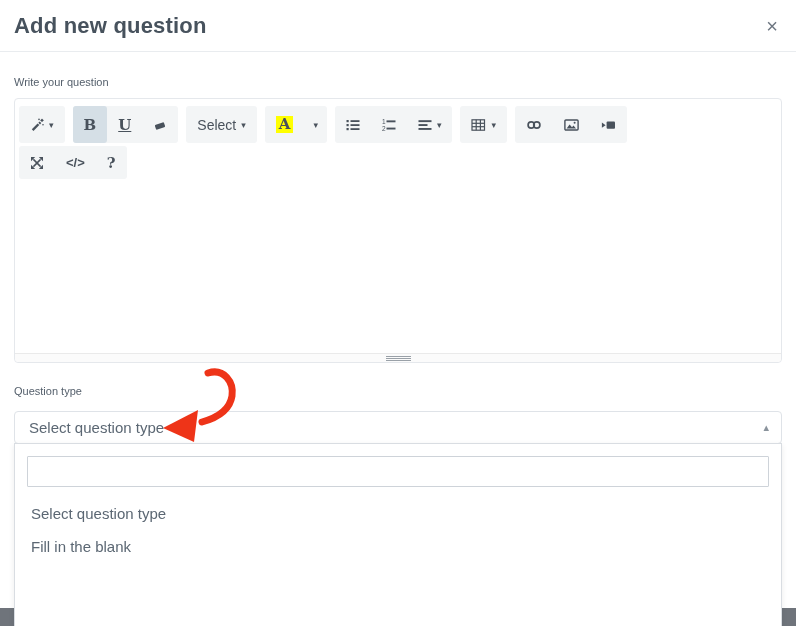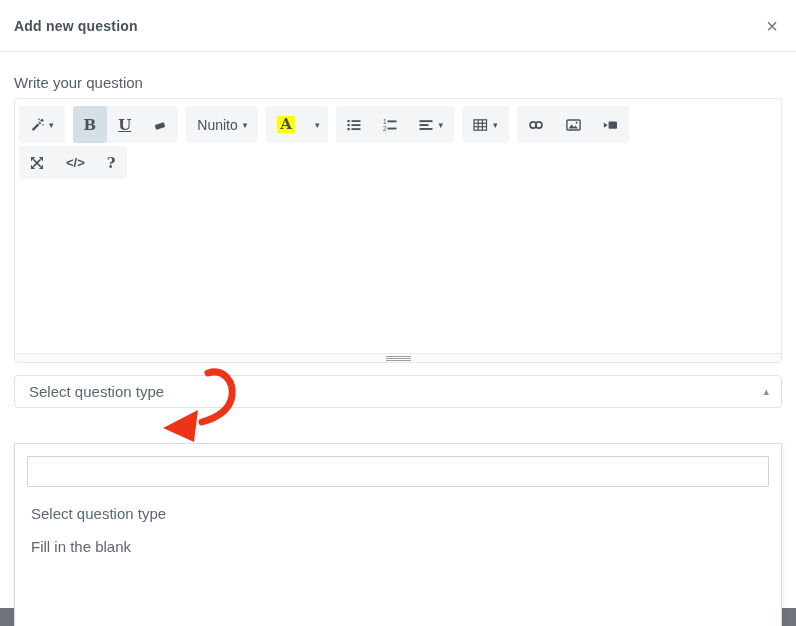--- a/index.html
+++ b/index.html
@@ -6,24 +6,24 @@
   body{
     width:796px;height:626px;position:relative;overflow:hidden;
     background:var(--backdrop,#6f747b);
     font-family:"Liberation Sans",sans-serif;
   }
   .modal{position:absolute;top:0;left:0;width:796px;height:608px;background:#fff;z-index:1;}
   .modal-header{
     height:52px;box-sizing:border-box;display:flex;align-items:center;justify-content:space-between;
     padding:0 18px 0 14px;border-bottom:1px solid #e9ecef;
   }
-  .modal-title{font-size:14px;font-weight:700;color:var(--title-text,#47525d);letter-spacing:.2px;}
+  .modal-title{font-size:22px;font-weight:700;color:var(--title-text,#47525d);letter-spacing:.2px;}
   .close-x{font-size:20px;color:#6d7681;line-height:1;cursor:pointer;}
   .modal-body{padding:0 14px;}
-  .field-label{font-size:15px;color:var(--label-text,#55606c);line-height:15px;}
+  .field-label{font-size:11px;color:var(--label-text,#55606c);line-height:15px;}
   .lbl-question{margin-top:23px;}
   .lbl-type{margin-top:21px;}
 
   
   .editor{margin-top:8px;border:1px solid #e5e8ec;border-radius:4px;background:#fff;}
   .toolbar{padding:7px 4px 2px;}
   .tb-row{display:flex;flex-wrap:wrap;}
   .tb-row + .tb-row{margin-top:3px;}
   .tb-group{display:inline-flex;background:#f3f5f6;border-radius:3px;margin-right:8px;}
   .tb-btn{
@@ -119,21 +119,21 @@
                   <g transform="rotate(-18 7 8)">
                     <rect x="2.2" y="5.4" width="9.6" height="5.2" rx="1.2"></rect>
                   </g>
                 </svg>
               </span>
             </div>
           </div>
 
           <div class="tb-group">
             <div class="tb-btn">
-              <span>Nunito</span>
+              <span>Select</span>
               <span class="caret">▾</span>
             </div>
           </div>
 
           <div class="tb-group">
             <div class="tb-btn">
               <span class="hl-a">A</span>
             </div>
             <div class="tb-btn" style="padding:0 9px;">
               <span class="caret" style="margin-left:0;">▾</span>
@@ -247,20 +247,21 @@
         </div>
       </div>
 
       <div class="editing-area"></div>
 
       <div class="statusbar">
         <div class="grip"></div>
       </div>
     </div>
 
+    <div class="field-label lbl-type">Question type</div>
 
     <div class="select-box">
       <span>Select question type</span>
       <span class="caret-up">▴</span>
     </div>
   </div>
 </div>
 
 <div class="dropdown">
   <input class="dd-search" type="text" value="" style="">

